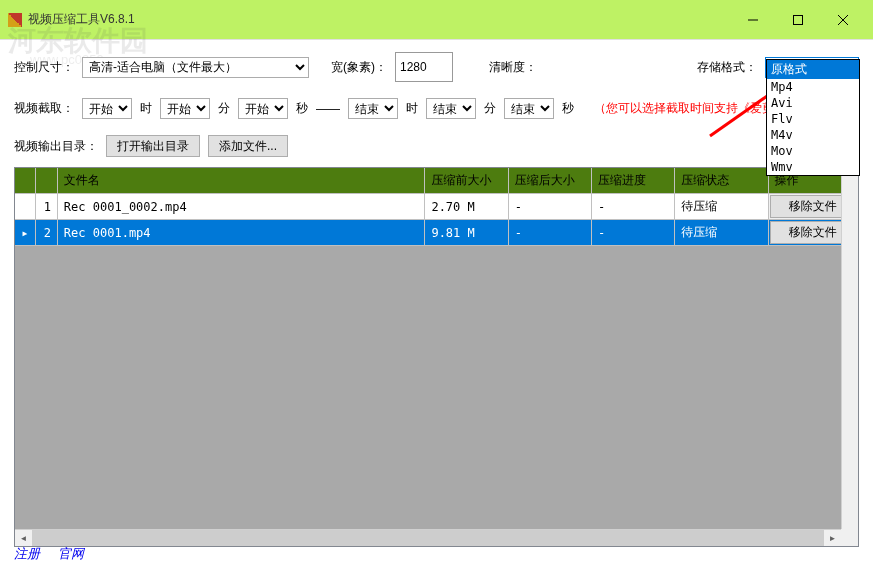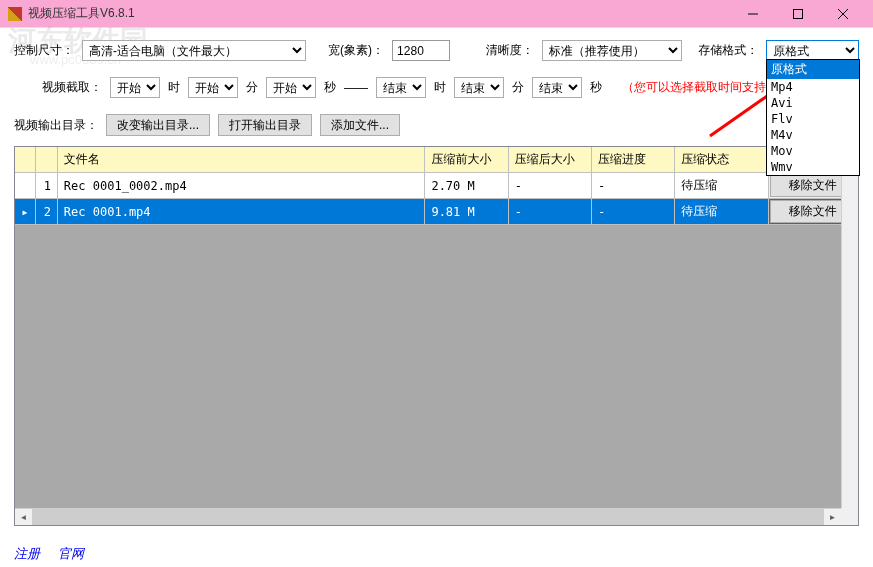--- a/index.html
+++ b/index.html
@@ -1,41 +1,41 @@
 <!DOCTYPE html>
 <html><head>
   <meta charset="utf-8">
   <style>
     * { box-sizing: border-box; margin: 0; padding: 0; }
     body { font-family: "Microsoft YaHei", SimSun, sans-serif; font-size: 12px; background: #fff; width: 873px; height: 567px; overflow: hidden; position: relative; }
     
-    .titlebar { height: 28px; background: #f9a8d4; display: flex; align-items: center; padding: 0 8px; border-bottom: 1px solid #e0e0e0; }
+    .titlebar { height: 40px; background: #bef264; display: flex; align-items: center; padding: 0 8px; border-bottom: 1px solid #e0e0e0; }
     .titlebar-icon { width: 14px; height: 14px; margin-right: 6px; display: inline-block; background: linear-gradient(45deg, #d4a017 50%, #c0392b 50%); }
     .titlebar-text { flex: 1; font-size: 12px; color: #333; }
     .titlebar-controls { display: flex; }
     .tb-btn { width: 45px; height: 30px; display: flex; align-items: center; justify-content: center; font-size: 14px; color: #333; }
     .tb-btn svg { width: 10px; height: 10px; }
     
     .watermark { position: absolute; top: 22px; left: 8px; font-size: 28px; font-weight: bold; color: rgba(80,80,80,0.12); z-index: 0; pointer-events: none; font-family: "Microsoft YaHei"; }
     .watermark-sub { position: absolute; top: 52px; left: 30px; font-size: 13px; color: rgba(80,80,80,0.10); z-index: 0; pointer-events: none; }
     
     .content { position: relative; z-index: 1; padding: 0; }
     
     .row { display: flex; align-items: center; padding: 6px 14px; gap: 8px; }
     .label { font-size: 12px; color: #000; white-space: nowrap; }
     
     select.combo { border: 1px solid #acacac; background: #fff; height: 21px; font-size: 12px; padding: 0 2px; font-family: inherit; }
-    input.textbox { border: 1px solid #999; background: #fff; height: 21px; font-size: 12px; padding: 0 4px; font-family: inherit; }
+    input.textbox { border: 1px solid #999; background: #fff; height: 30px; font-size: 12px; padding: 0 4px; font-family: inherit; }
     button.btn { border: 1px solid #adadad; background: #e1e1e1; height: 22px; font-size: 12px; padding: 0 10px; font-family: inherit; cursor: pointer; }
     
     .red-text { color: #f00; }
     
     .table-container { margin: 4px 14px 0 14px; border: 1px solid #828790; height: 380px; position: relative; background: #a9a9a9; overflow: hidden; }
     .data-table { width: 100%; border-collapse: collapse; background: #fff; font-family: SimSun, monospace; font-size: 12px; }
-    .data-table thead th { background: #fef9c3; border: 1px solid #c0c0c0; border-top: none; padding: 4px 6px; text-align: left; font-weight: normal; height: 22px; }
+    .data-table thead th { background: #4d7c0f; border: 1px solid #c0c0c0; border-top: none; padding: 4px 6px; text-align: left; font-weight: normal; height: 22px; }
     .data-table thead th:first-child { border-left: none; width: 18px; }
     .data-table tbody td { border: 1px solid #c0c0c0; padding: 4px 6px; height: 20px; background: #fff; }
     .data-table tbody td:first-child { border-left: none; text-align: center; width: 18px; }
     .row-selected td { background: #0078d7 !important; color: #fff; }
     .row-indicator { width: 18px; }
     .col-num { width: 22px; text-align: right !important; padding-right: 6px !important; }
     .col-name { width: 362px; }
     .col-before { width: 82px; }
     .col-after { width: 82px; }
     .col-progress { width: 82px; }
@@ -98,48 +98,46 @@
 <div class="content">
 
   <div class="row" style="padding-top:12px;">
     <span class="label">控制尺寸：</span>
     <select class="combo" style="width:227px;"><option>高清-适合电脑（文件最大）</option></select>
     <span style="width:6px;"></span>
     <span class="label">宽(象素)：</span>
     <input class="textbox" style="width: 58px;" value="1280">
     <span style="width:20px;"></span>
     <span class="label">清晰度：</span>
-    <select class="combo" style="width:142px;"><option>标准（推荐使用）</option></select>
     <span style="flex:1;"></span>
     <span class="label">存储格式：</span>
     <select class="combo" style="width:94px;border-color:#0078d7;"><option>原格式</option></select>
   </div>
 
-  <div class="row" style="padding-top:10px;margin-left:28px;">
+  <div class="row" style="padding-top:10px;">
     <span class="label">视频截取：</span>
     <select class="combo" style="width:50px;"><option>开始</option></select>
     <span class="label">时</span>
     <select class="combo" style="width:50px;"><option>开始</option></select>
     <span class="label">分</span>
     <select class="combo" style="width:50px;"><option>开始</option></select>
     <span class="label">秒</span>
     <span class="label">——</span>
     <select class="combo" style="width:50px;"><option>结束</option></select>
     <span class="label">时</span>
     <select class="combo" style="width:50px;"><option>结束</option></select>
     <span class="label">分</span>
     <select class="combo" style="width:50px;"><option>结束</option></select>
     <span class="label">秒</span>
     <span style="width:4px;"></span>
     <span class="label red-text">（您可以选择截取时间支持《爱剪</span>
   </div>
 
   <div class="row" style="padding-top:10px;">
     <span class="label">视频输出目录：</span>
-    <button class="btn">改变输出目录...</button>
     <button class="btn">打开输出目录</button>
     <button class="btn">添加文件...</button>
   </div>
 
   <div class="table-container">
     <table class="data-table">
       <thead>
         <tr>
           <th class="row-indicator"></th>
           <th class="col-num"></th>

